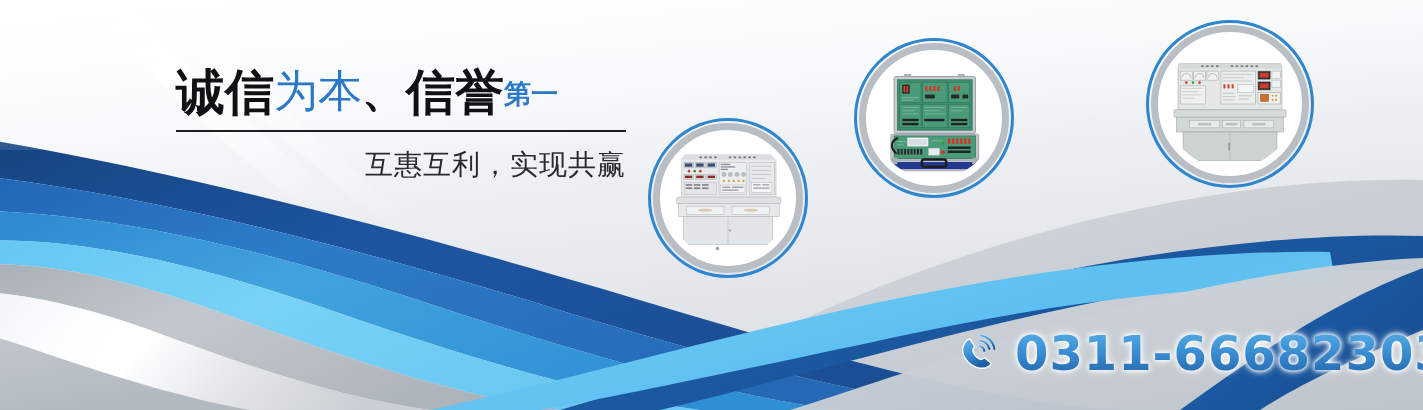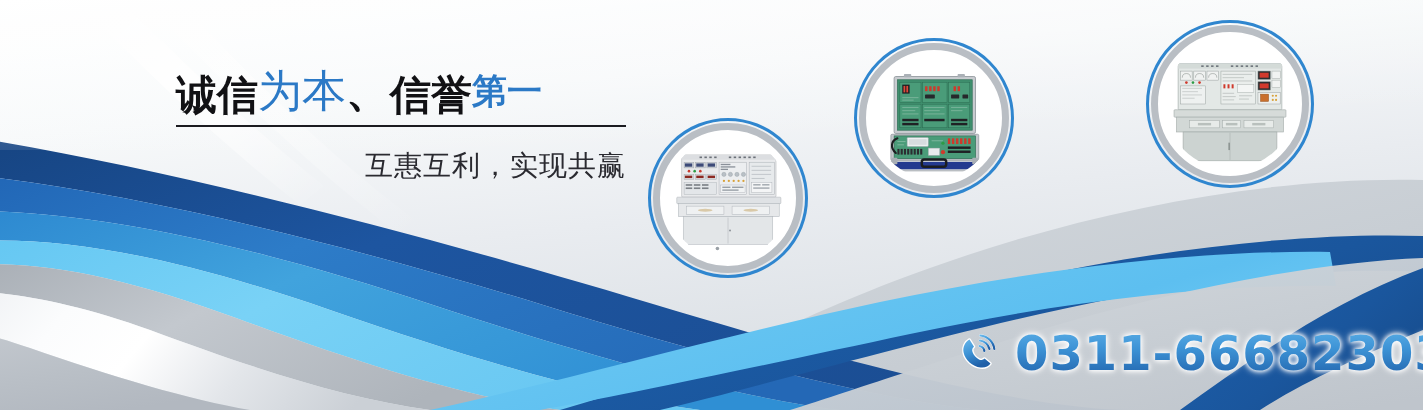--- a/index.html
+++ b/index.html
@@ -21,45 +21,45 @@
     z-index:6;
   }
   #headline{
     margin:0;
     white-space:nowrap;
     line-height:1.02;
     font-weight:700;
     letter-spacing:0px;
   }
   .h-big{
-    font-size:41px;color:#111114;font-weight:700;
-    font-family:Liberation Sans, sans-serif;
+    font-size:49px;color:#111114;font-weight:700;
+    font-family:Liberation Mono, monospace;
   }
   .h-accent{
     font-size:44px;color:#2b79c6;font-weight:400;
     font-family:"DejaVu Sans","Liberation Sans",sans-serif;
     position:relative;top:-3px;
   }
   .h-comma{
     font-size:44px;color:#111114;font-weight:700;
     font-family:"DejaVu Sans","Liberation Sans",sans-serif;
     position:relative;top:-3px;
   }
   .h-small-accent{
-    font-size:35px;color:#2b79c6;font-weight:700;
+    font-size:27px;color:#2b79c6;font-weight:700;
     font-family:"DejaVu Sans","Liberation Sans",sans-serif;
     position:relative;top:-6px;text-align:right;
   }
   #headline-rule{
     margin-top:8px;
     width:450px;height:2px;
     background:#1b1b20;
   }
   #subtitle{
-    margin:0;padding-top:20px;
+    margin:0;padding-top:14px;
     text-align:right;width:450px;
     font-size:28px;color:#2a2a30;font-weight:500;
     font-family:"DejaVu Sans","Liberation Sans",sans-serif;
     letter-spacing:1px;
     white-space:nowrap;
   }
 
   
   .product-circle{
     position:absolute;z-index:5;border-radius:50%;

